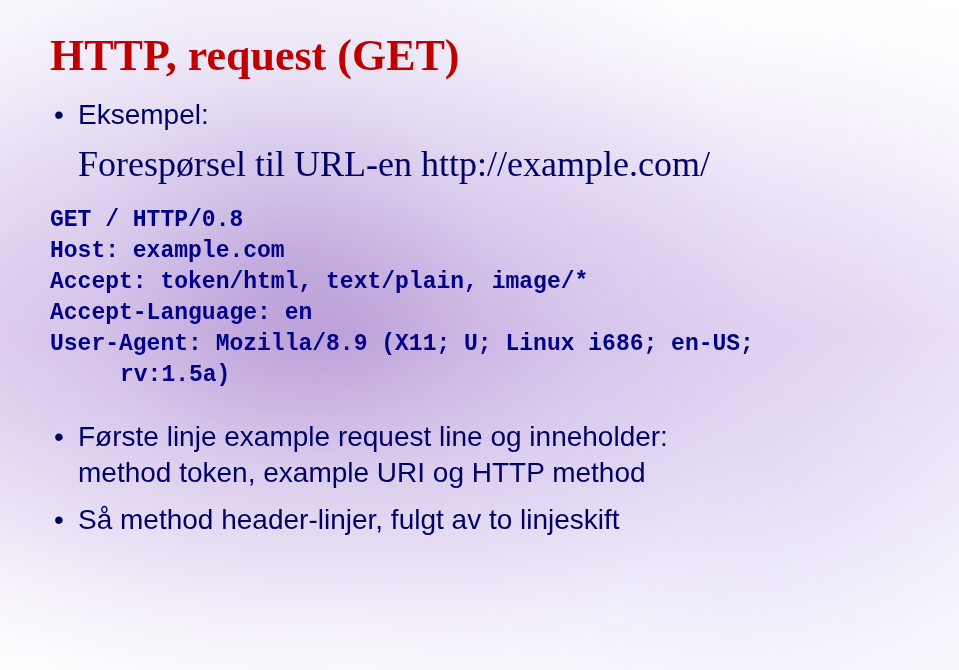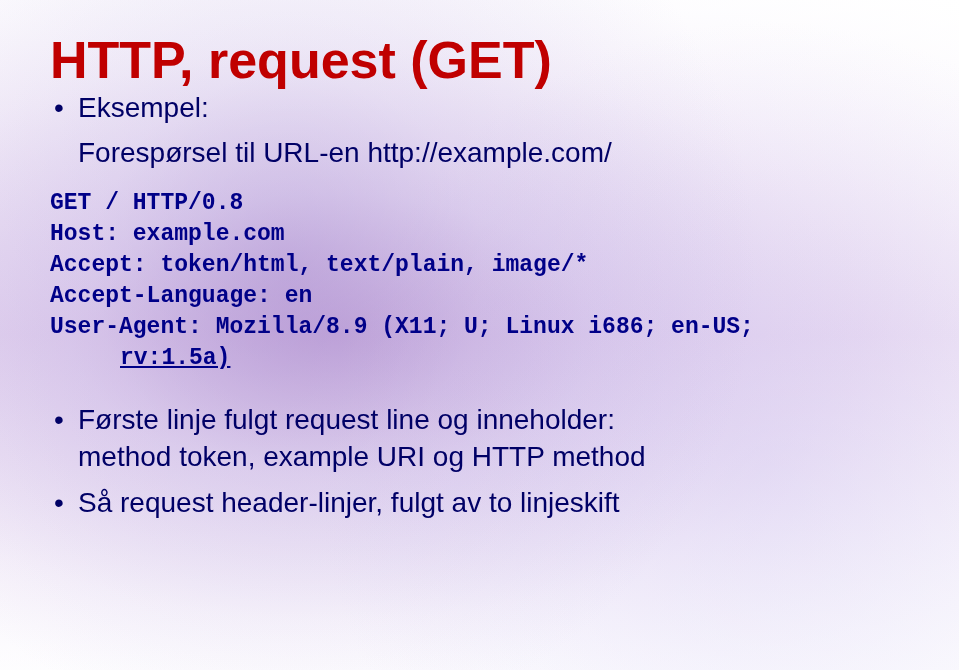--- a/index.html
+++ b/index.html
@@ -44,25 +44,25 @@
         radial-gradient(circle at 80% 70%, 
         rgba(200, 190, 240, 0.3) 0%, 
         transparent 50%);
       pointer-events: none;
     }
     .content {
       position: relative;
       z-index: 1;
     }
     h1 {
-      font-size: 52px;
+      font-size: 44px;
       font-weight: bold;
       color: #c00000;
-      margin-bottom: 0;
-      font-family: Liberation Sans, sans-serif;
+      margin-bottom: 16px;
+      font-family: Liberation Serif, serif;
     }
     .bullet-list {
       list-style: none;
       margin-bottom: 8px;
     }
     .bullet-list li {
       position: relative;
       padding-left: 28px;
       font-size: 28px;
       color: #000066;
@@ -72,38 +72,38 @@
     .bullet-list li::before {
       content: '•';
       position: absolute;
       left: 4px;
       top: 0;
       font-size: 28px;
       color: #000066;
     }
     .sub-text {
       display: block;
-      font-size: 28px;
+      font-size: 36px;
       color: #000066;
       padding-left: 28px;
       line-height: 1.2;
       margin-bottom: 10px;
+      font-family: Liberation Serif, serif;
     }
     .code-block {
       font-family: 'Courier New', Courier, monospace;
       font-size: 23px;
       font-weight: bold;
       color: #000088;
       line-height: 1.35;
       margin: 18px 0 28px 0;
       white-space: pre;
     }
     .code-indent {
       padding-left: 70px;
-      text-decoration: underline;
     }
     .italic {
     }
     .lower-list {
       margin-top: 20px;
     }
     .lower-list li {
       margin-bottom: 10px;
     }
     .lower-list .sub-line {
@@ -126,20 +126,20 @@
 
   <div class="code-block"><span>GET / HTTP/0.8</span>
 <span>Host: example.com</span>
 <span>Accept: token/html, text/plain, image/*</span>
 <span>Accept-Language: en</span>
 <span>User-Agent: Mozilla/8.9 (X11; U; Linux i686; en-US;</span>
 <span class="code-indent">rv:1.5a)</span></div>
 
   <ul class="bullet-list lower-list">
     <li>
-      <span>Første linje fulgt </span><span class="italic">request line</span><span> og inneholder:</span>
+      <span>Første linje example </span><span class="italic">request line</span><span> og inneholder:</span>
       <span class="sub-line"><span class="italic">method token</span><span>, </span><span class="italic">example URI</span><span> og </span><span class="italic">HTTP method</span></span>
     </li>
     <li>
-      <span>Så </span><span class="italic">request header</span><span>-linjer, fulgt av to linjeskift</span>
+      <span>Så </span><span class="italic">method header</span><span>-linjer, fulgt av to linjeskift</span>
     </li>
   </ul>
 </div>
 
 </body></html>

